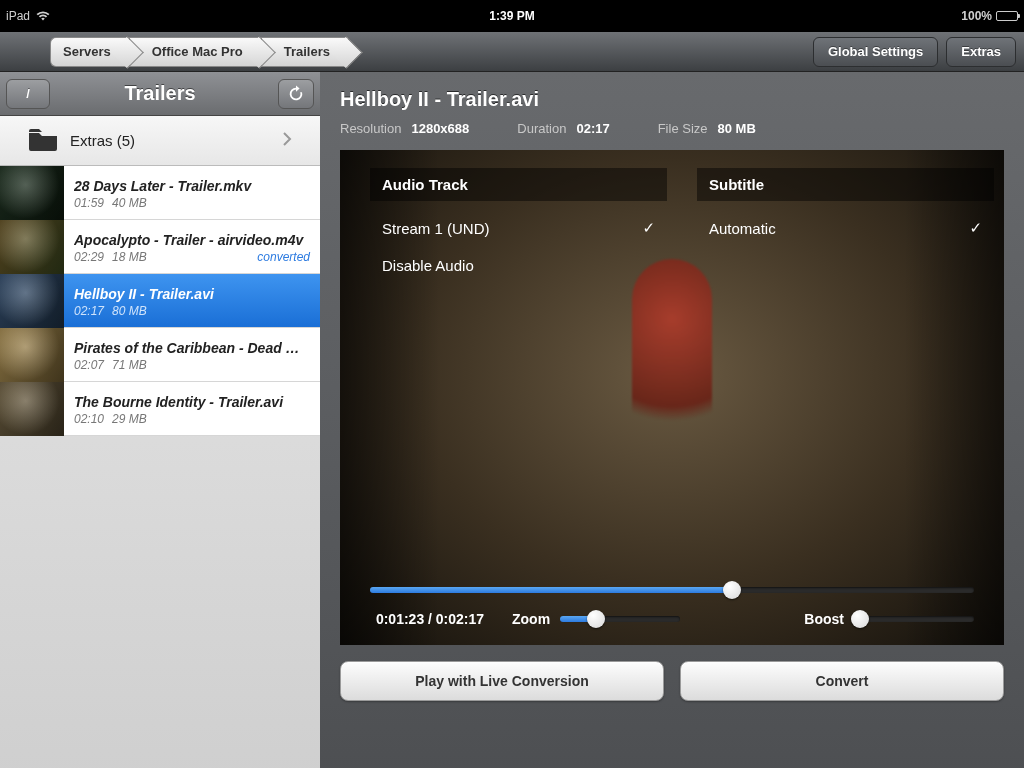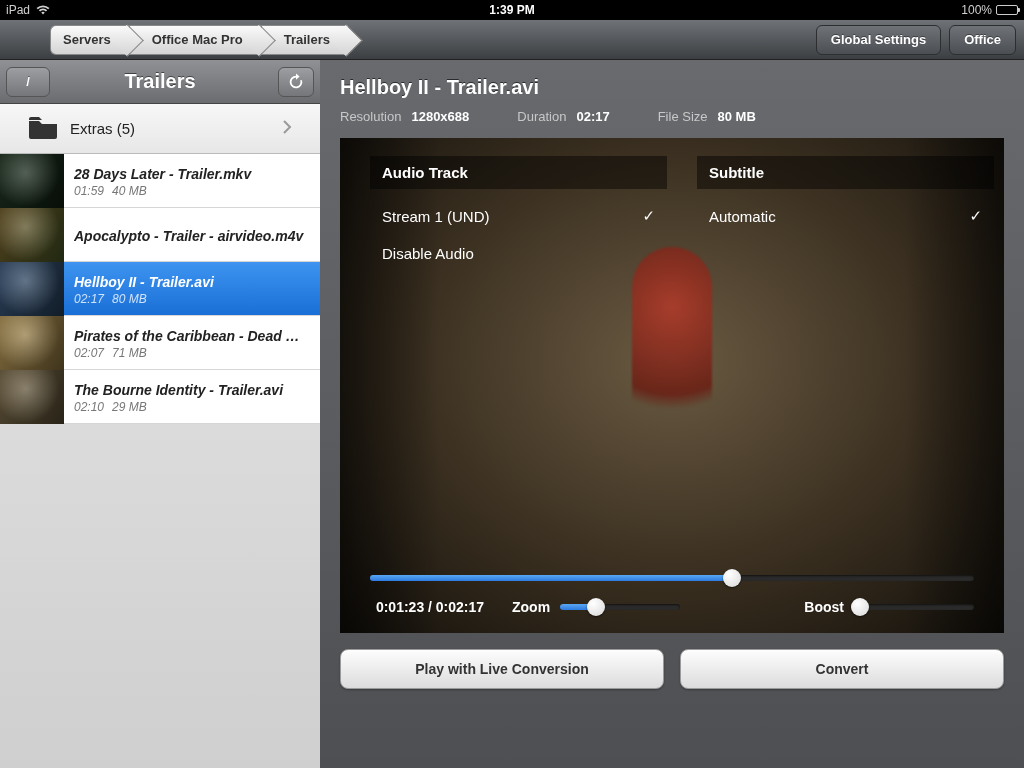--- a/index.html
+++ b/index.html
@@ -1,22 +1,22 @@
 <!DOCTYPE html>
 <html><head>
 <meta charset="utf-8">
 <style>
 * { margin: 0; padding: 0; box-sizing: border-box; font-family: -apple-system, "Helvetica Neue", Helvetica, Arial, sans-serif; }
 html, body { width: 1024px; height: 768px; overflow: hidden; background: #000; }
 
 
-.statusbar { height: 20px; background: #000; color: #d0d0d0; display: flex; align-items: center; font-size: 12px; padding: 4px 6px; position: relative; }
+.statusbar { height: 20px; background: #000; color: #d0d0d0; display: flex; align-items: center; font-size: 12px; padding: 16px 6px; position: relative; }
 .statusbar .sb-left { display: flex; align-items: center; gap: 6px; }
 .statusbar .sb-center { position: absolute; left: 50%; transform: translateX(-50%); font-weight: bold; color: #fff; }
-.statusbar .sb-right { margin-left: auto; display: flex; align-items: center; gap: 4px; }
+.statusbar .sb-right { margin-left: auto; display: flex; align-items: center; gap: 4px; font-weight: bold; }
 .wifi-icon svg { width: 14px; height: 12px; display: block; }
 .battery { display: inline-flex; align-items: center; }
 .battery-body { width: 22px; height: 10px; border: 1px solid #ccc; border-radius: 2px; display: inline-block; position: relative; }
 .battery-body::after { content: ""; position: absolute; right: -3px; top: 2px; width: 2px; height: 4px; background: #ccc; border-radius: 0 1px 1px 0; }
 .battery-fill { background: #fff; height: 100%; width: 100%; }
 
 
 .topnav { height: 40px; background: linear-gradient(#6f7276, #3c3f42); border-bottom: 1px solid #222; display: flex; align-items: center; padding: 0 8px; gap: 8px; }
 .breadcrumbs { display: flex; align-items: center; height: 30px; padding-left: 42px; }
 .crumb { position: relative; height: 30px; background: linear-gradient(#fafafa,#d4d4d4); color: #333; font-size: 13px; font-weight: bold; display: flex; align-items: center; padding: 0 18px 0 22px; border: 1px solid #888; border-right: none; }
@@ -128,21 +128,21 @@
       </div>
     <div class="crumb">
         <span>Trailers</span>
       </div>
   </div>
   <div class="nav-spacer"></div>
   <div class="nav-btn">
       <span>Global Settings</span>
     </div>
   <div class="nav-btn">
-      <span>Office</span>
+      <span>Extras</span>
     </div>
 </div>
 
 <div class="main">
 
   <div class="sidebar">
     <div class="sidebar-header">
       <div class="sidebar-back">
         <span style="color:#fff;font-size:13px;font-weight:bold;text-shadow:0 -1px 0 rgba(0,0,0,.4);">/</span>
       </div>
@@ -177,20 +177,25 @@
             <div class="filemeta">
               <span>01:59</span>
               <span>40 MB</span>
             </div>
           </div>
         </div>
         <div class="filerow">
           <div class="thumb t1"></div>
           <div class="fileinfo">
             <div class="filename">Apocalypto - Trailer - airvideo.m4v</div>
+            <div class="filemeta">
+              <span>02:29</span>
+              <span>18 MB</span>
+              <span class="badge">converted</span>
+            </div>
           </div>
         </div>
         <div class="filerow selected">
           <div class="thumb t2"></div>
           <div class="fileinfo">
             <div class="filename">Hellboy II - Trailer.avi</div>
             <div class="filemeta">
               <span>02:17</span>
               <span>80 MB</span>
             </div>

